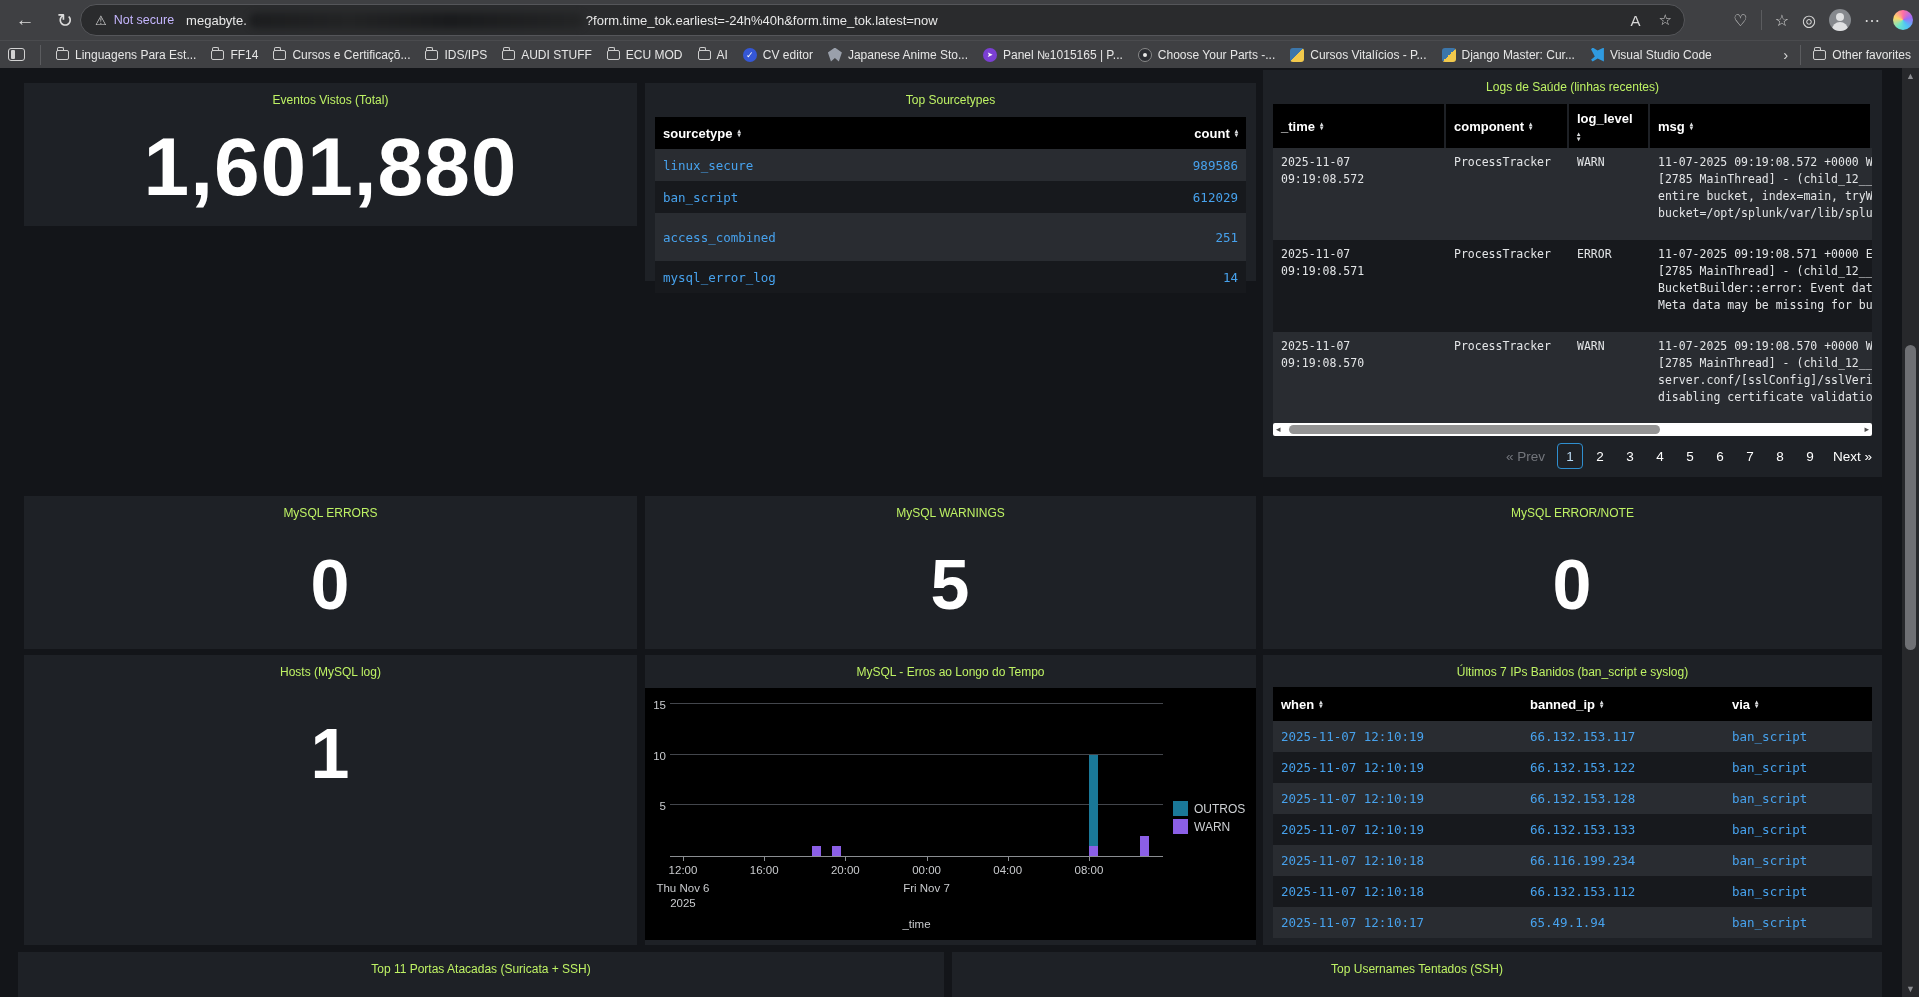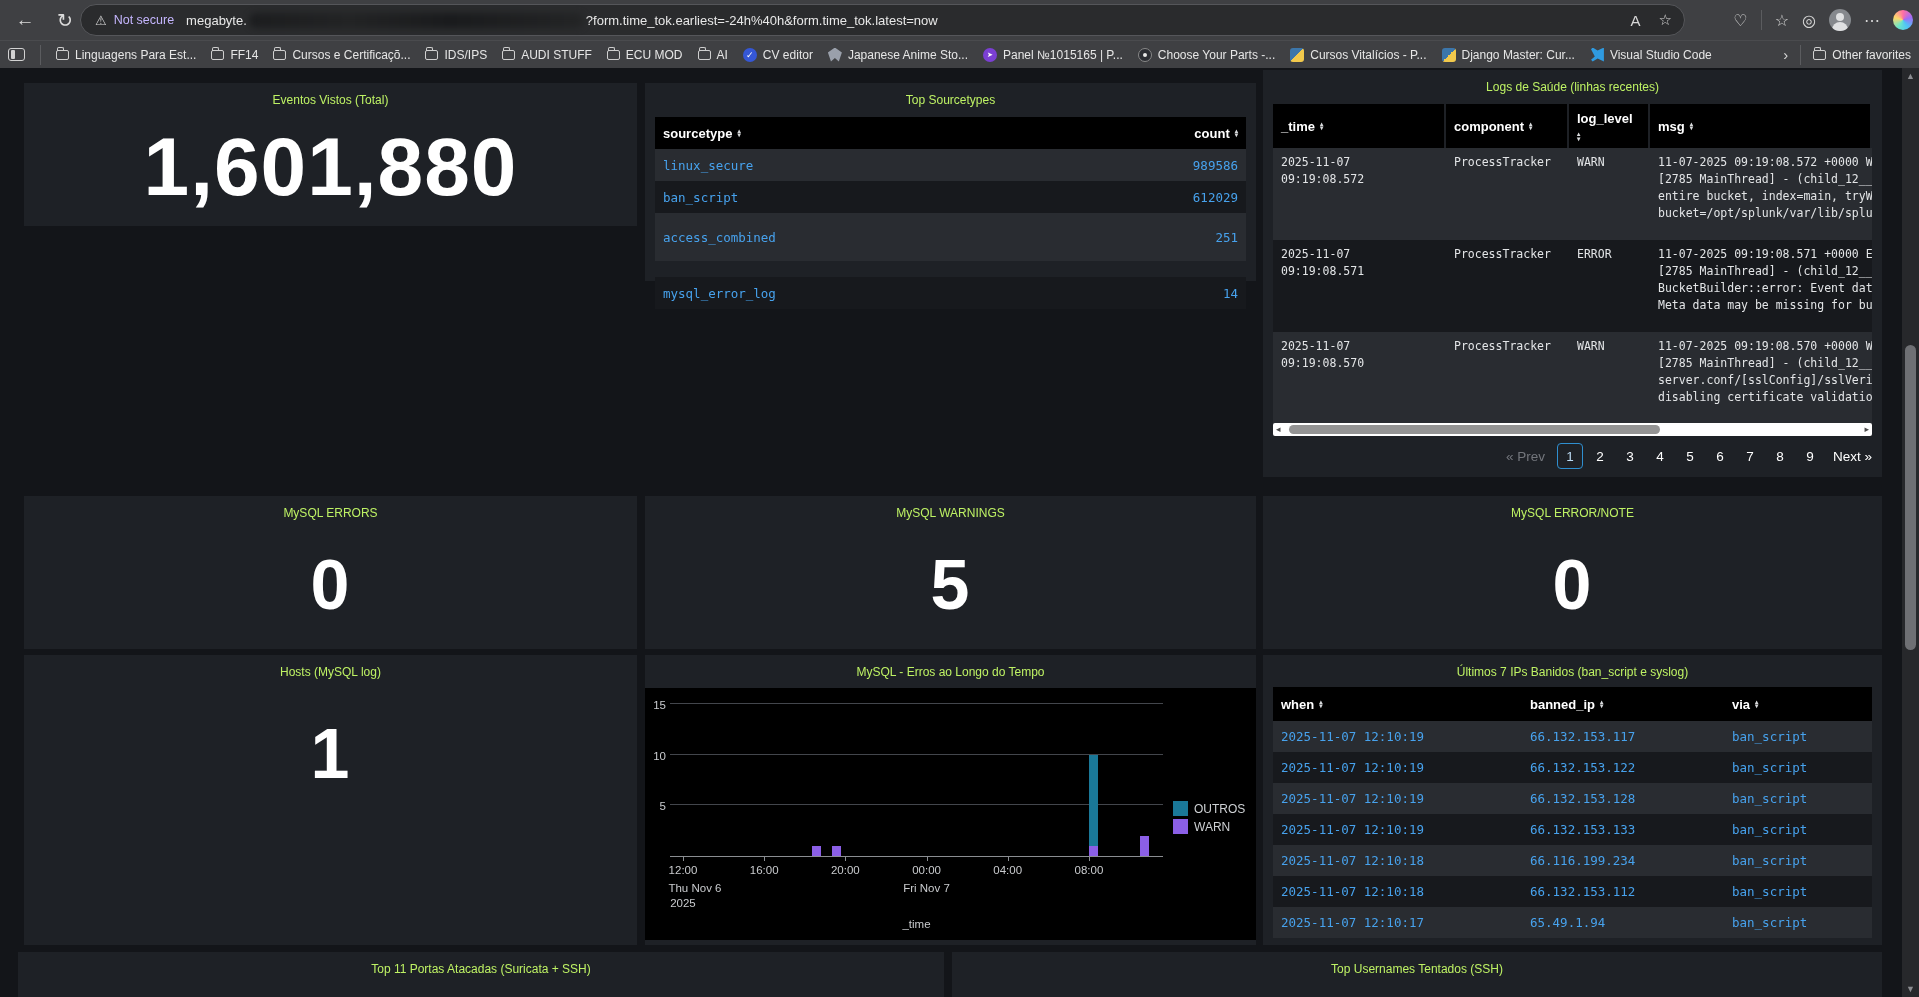--- a/index.html
+++ b/index.html
@@ -243,21 +243,21 @@
         <div class="td num link">989586</div>
       </div>
       <div class="tr r-dark mono" style="grid-template-columns:1fr 170px; height:32px;">
         <div class="td link">ban_script</div>
         <div class="td num link">612029</div>
       </div>
       <div class="tr r-light mono" style="grid-template-columns:1fr 170px; height:48px;">
         <div class="td link">access_combined</div>
         <div class="td num link">251</div>
       </div>
-      <div class="tr r-dark mono" style="grid-template-columns:1fr 170px; height:32px;margin-top:16px;">
+      <div class="tr r-dark mono" style="grid-template-columns:1fr 170px; height:32px;">
         <div class="td link">mysql_error_log</div>
         <div class="td num link">14</div>
       </div>
     </div>
   </div>
 
   <div class="panel" style="left:1263px; top:2px; width:619px; height:407px;">
     <div class="p-title">Logs de Saúde (linhas recentes)</div>
     <div class="tbl" style="top:34px;">
       <div class="tr th logs-grid logs-head" style="height:44px;">
@@ -372,21 +372,21 @@
     <div class="chart-body">
       <div id="chart-plot">
           <div class="gridline" style="bottom: 33.3333%;"></div>
           <div class="ytick" style="bottom: calc(33.3333% - 7px);">5</div>
           <div class="gridline" style="bottom: 66.6667%;"></div>
           <div class="ytick" style="bottom: calc(66.6667% - 7px);">10</div>
           <div class="gridline" style="bottom: 100%;"></div>
           <div class="ytick" style="bottom: calc(100% - 7px);">15</div>
           <div class="xtickmark" style="left: 2.63483%;"></div>
           <div class="xtick" style="left: 2.63483%;">12:00</div>
-          <div class="xsub" style="left: 2.63483%; top: calc(100% + 26px); margin-left: 12px;">Thu Nov 6</div>
+          <div class="xsub" style="left: 2.63483%; top: calc(100% + 26px);">Thu Nov 6</div>
           <div class="xsub xsub2" style="left: 2.63483%; top: calc(100% + 26px);">2025</div>
           <div class="xtickmark" style="left: 19.1025%;"></div>
           <div class="xtick" style="left: 19.1025%;">16:00</div>
           <div class="xtickmark" style="left: 35.5702%;"></div>
           <div class="xtick" style="left: 35.5702%;">20:00</div>
           <div class="xtickmark" style="left: 52.0379%;"></div>
           <div class="xtick" style="left: 52.0379%;">00:00</div>
           <div class="xsub" style="left: 52.0379%; top: calc(100% + 26px);">Fri Nov 7</div>
           <div class="xtickmark" style="left: 68.5056%;"></div>
           <div class="xtick" style="left: 68.5056%;">04:00</div>

